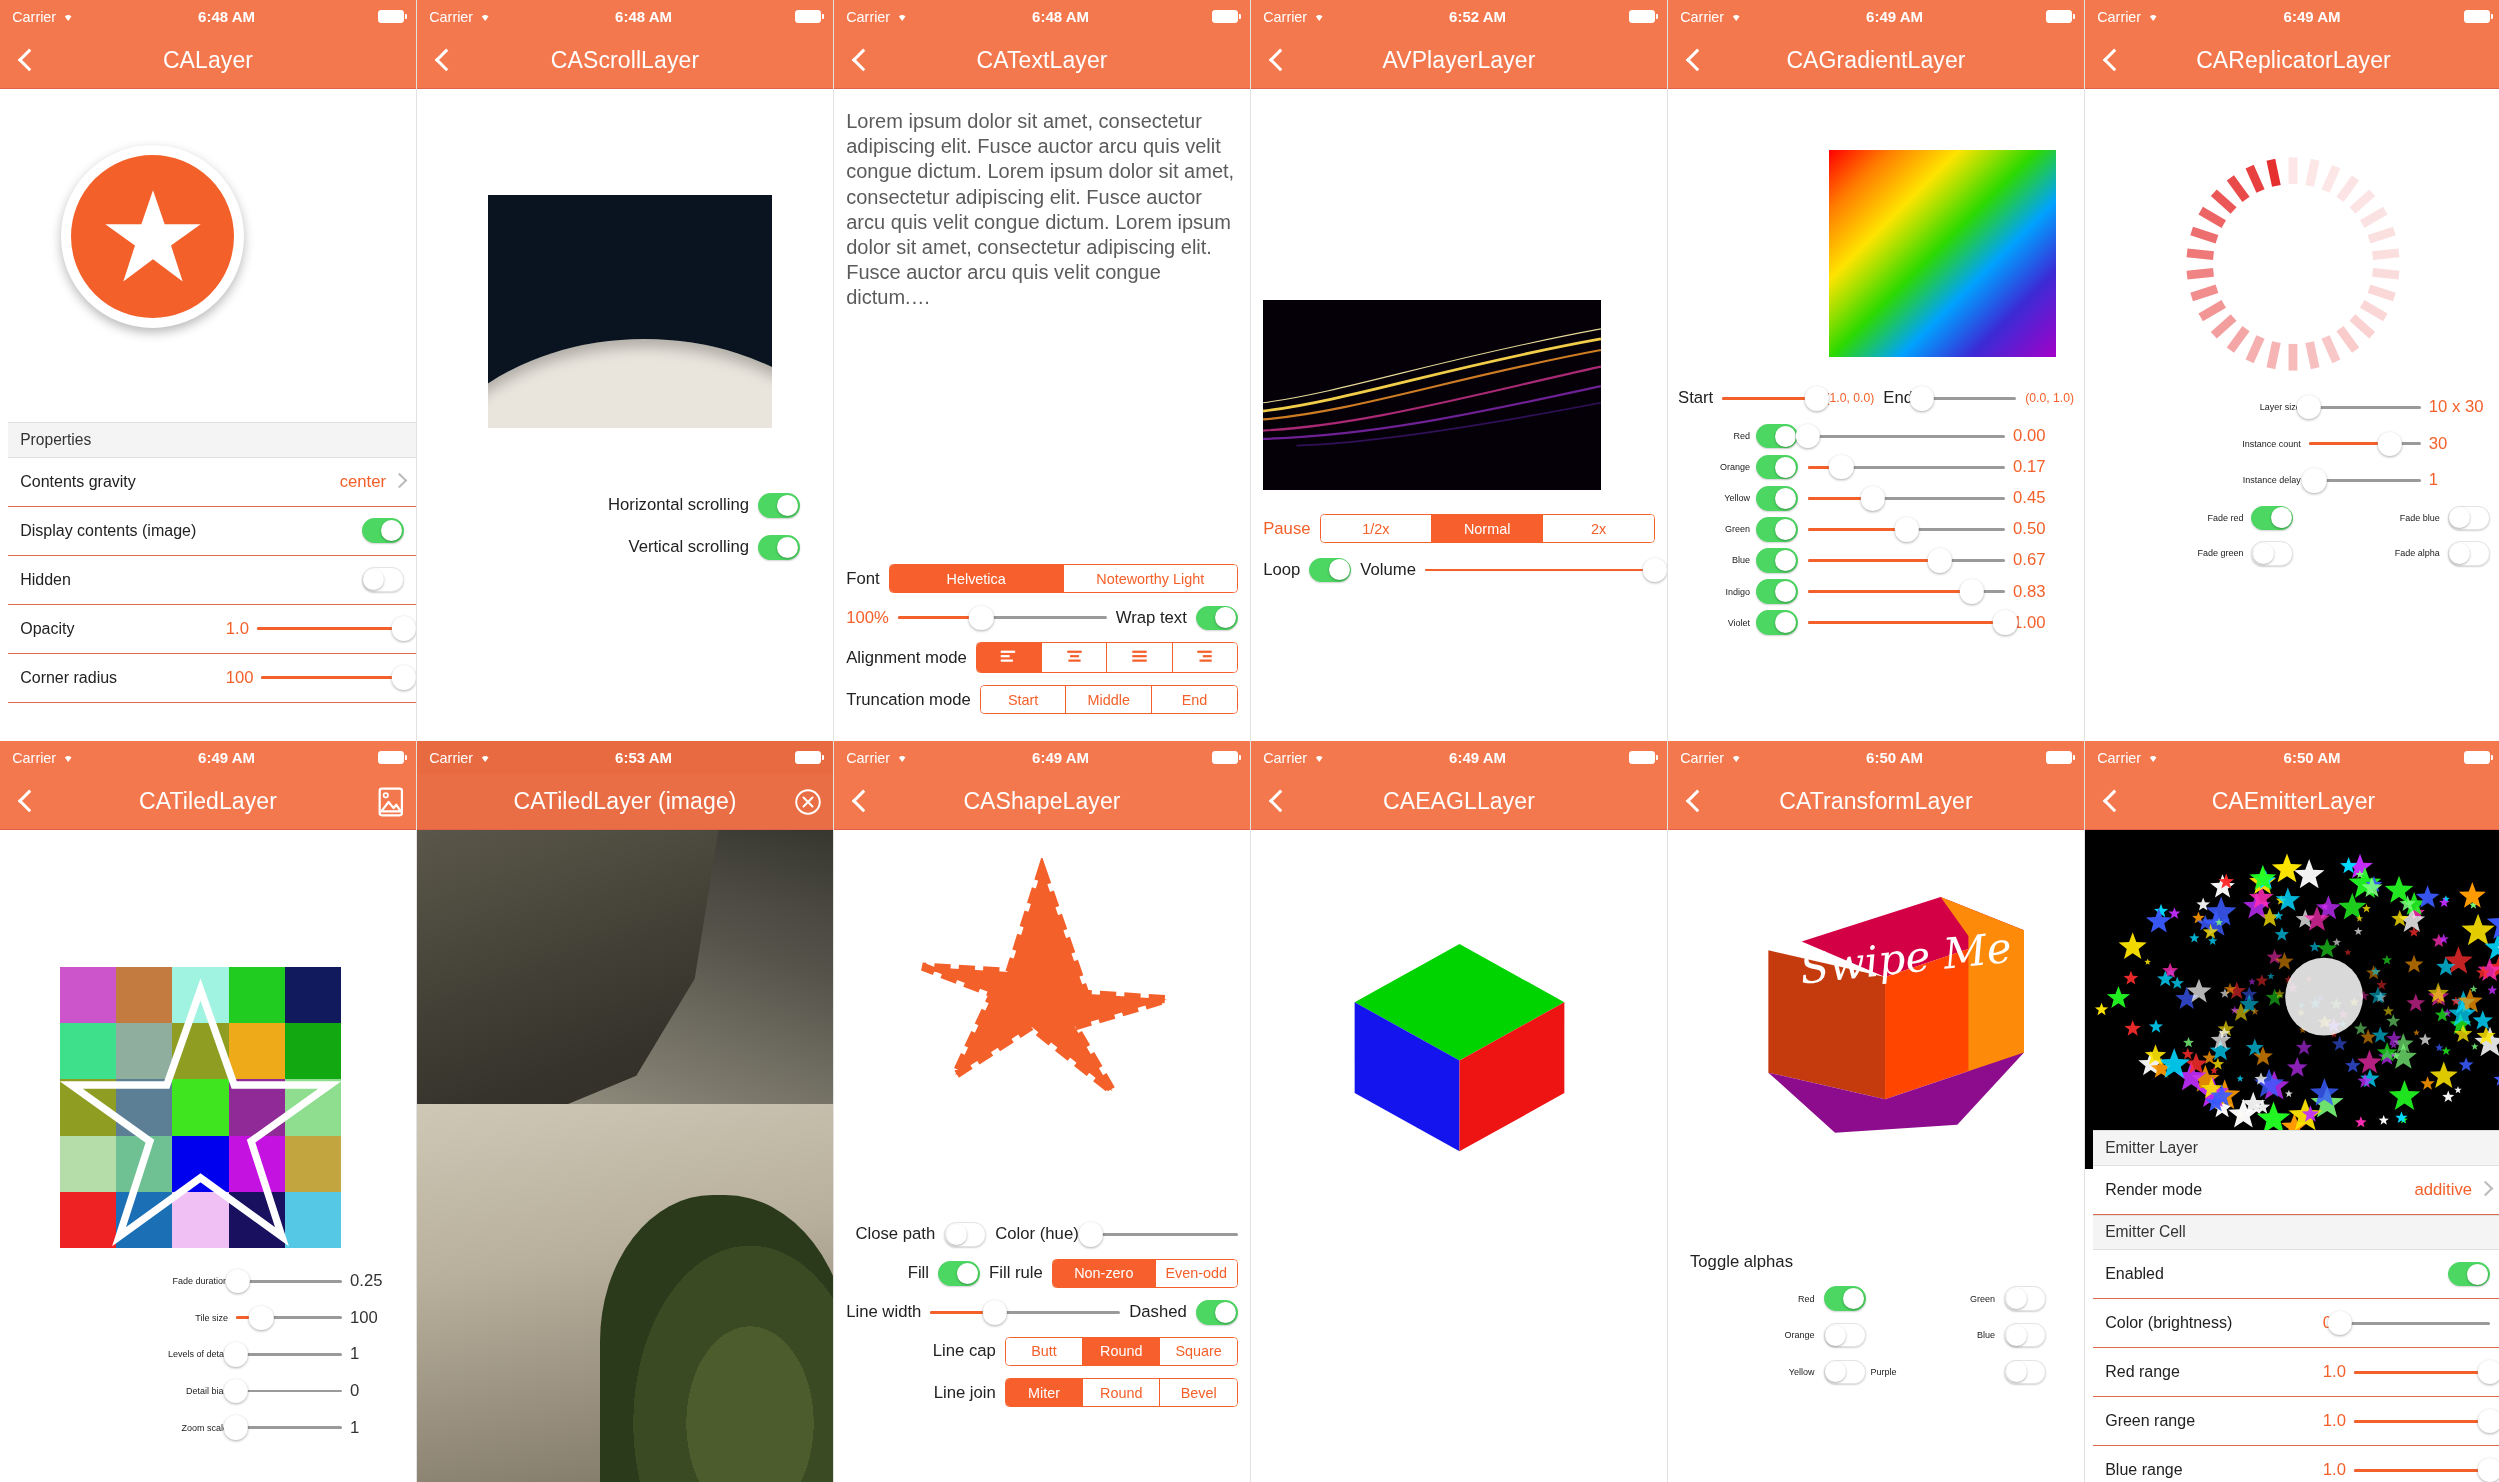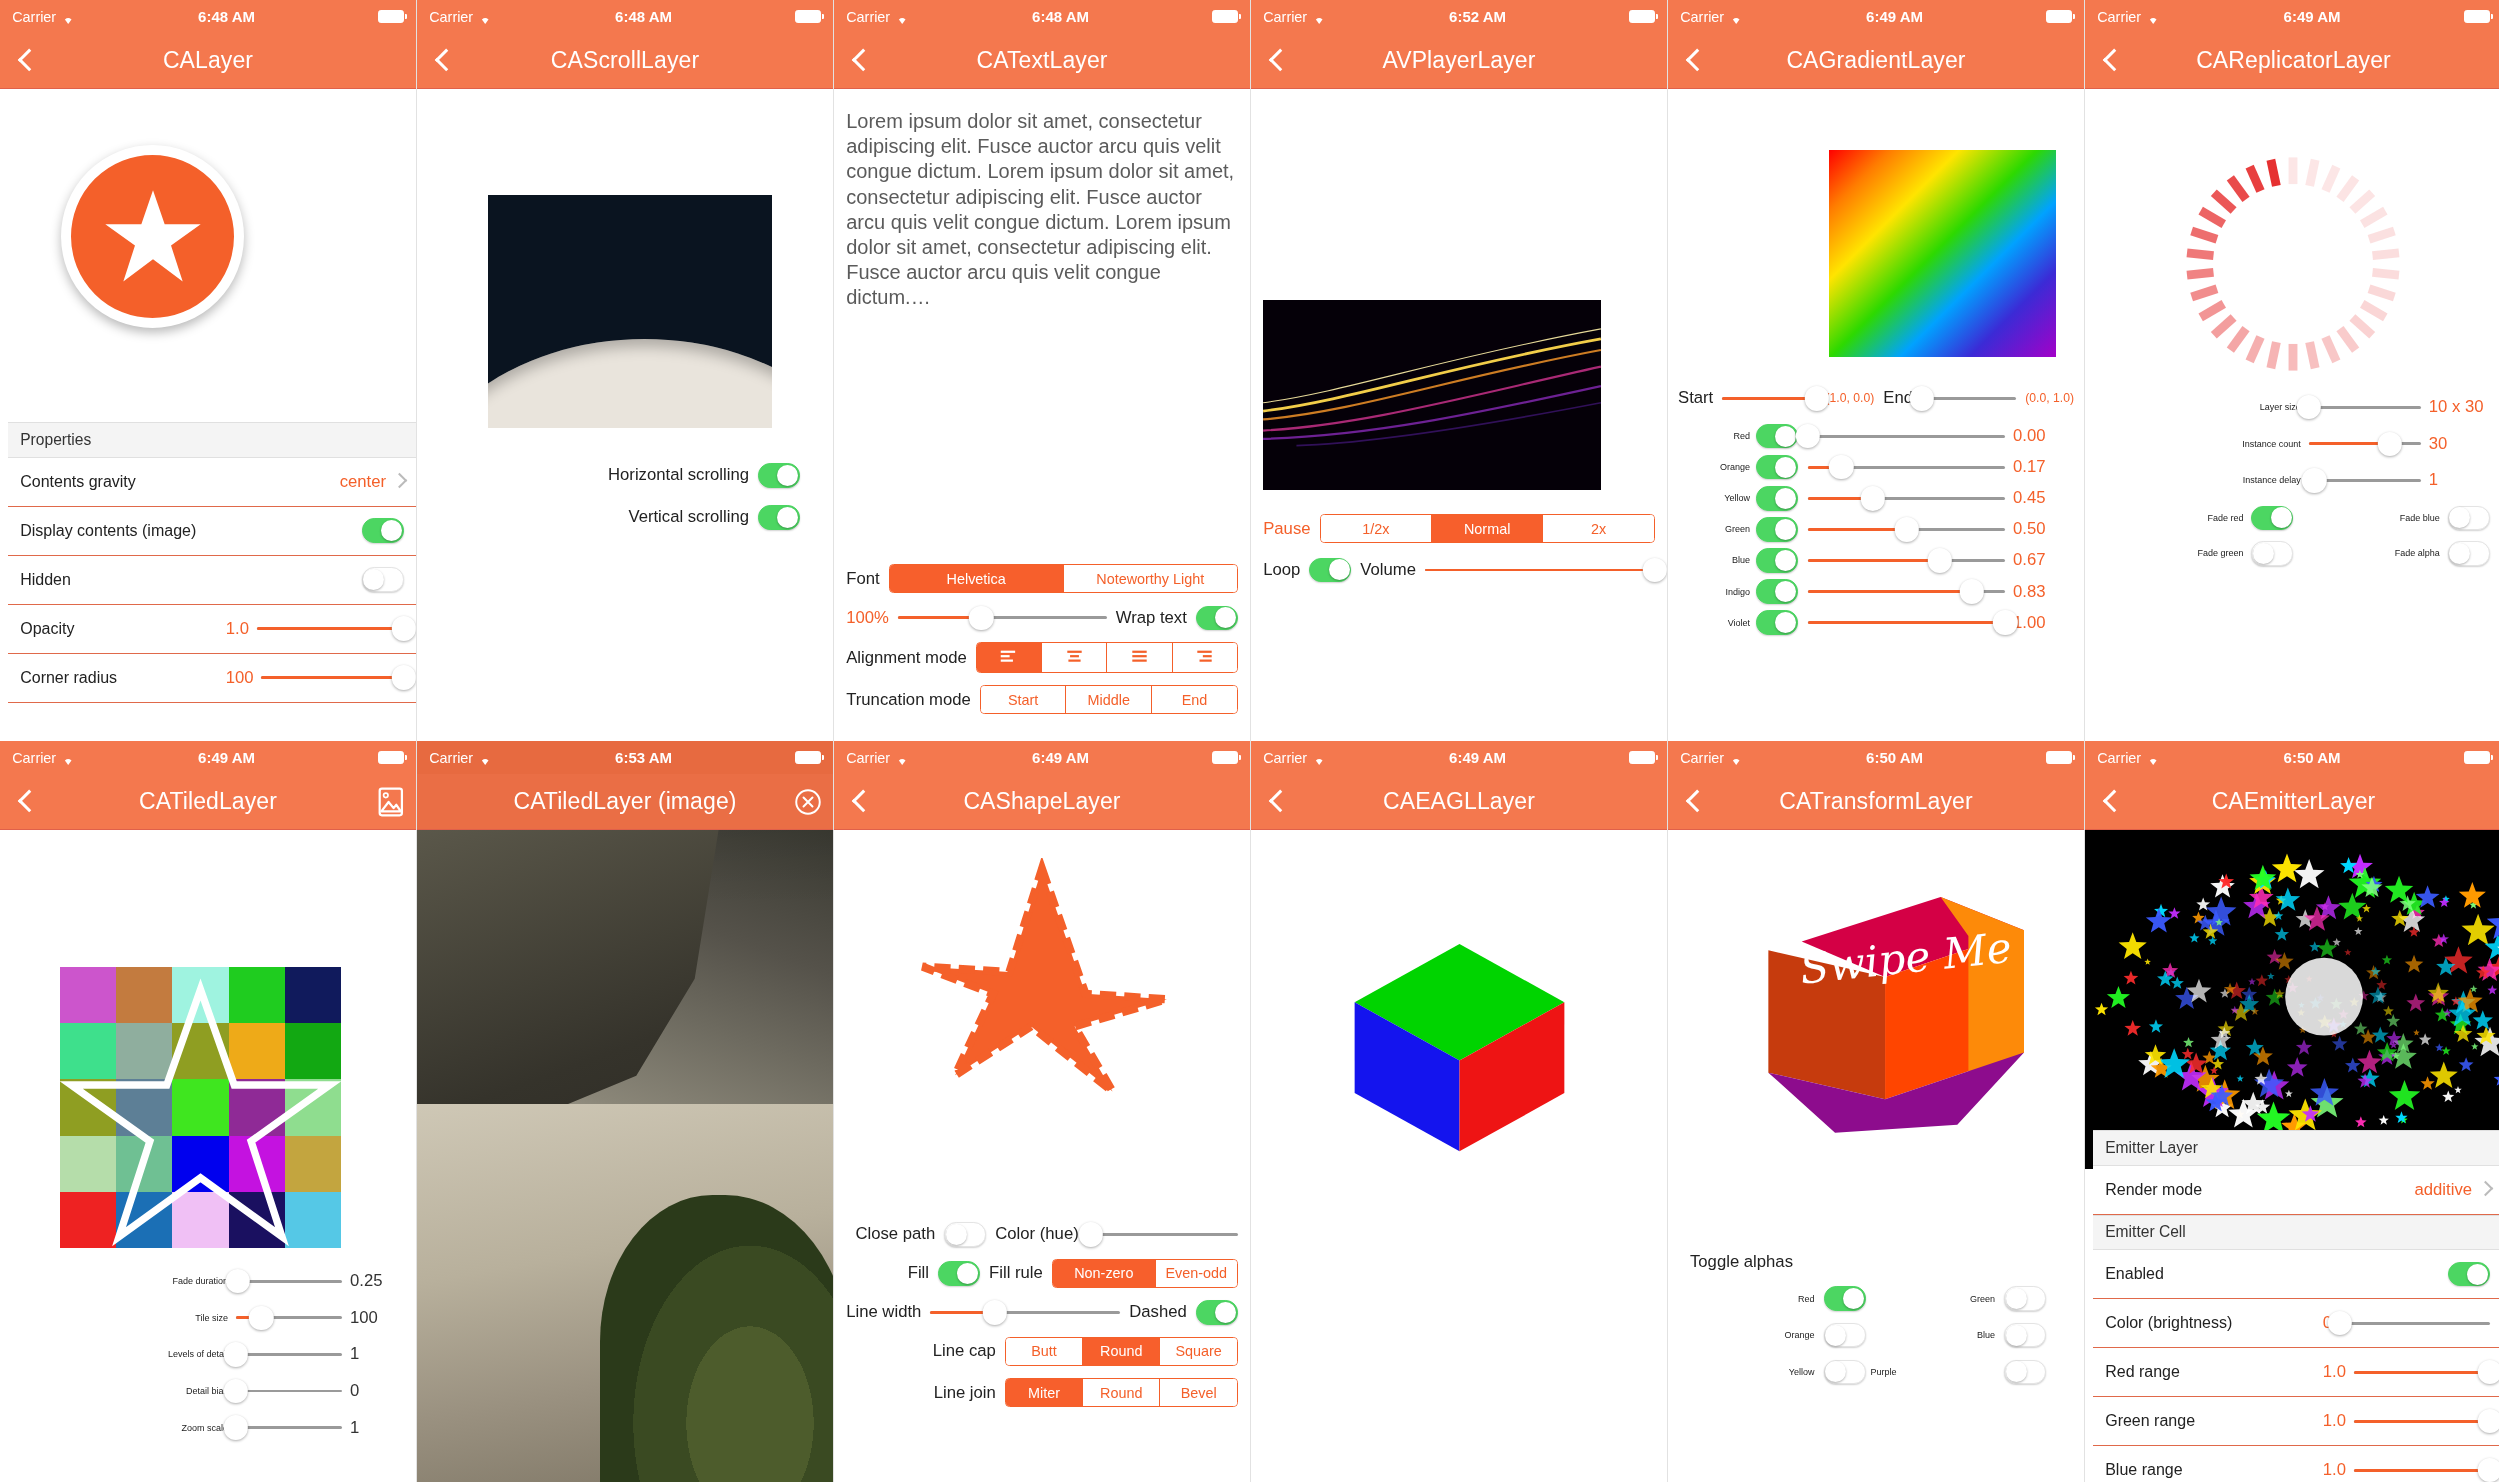--- a/index.html
+++ b/index.html
@@ -21,21 +21,21 @@
     background: #fff;
     overflow: hidden;
     border-right: 0.6px solid #e2e2e2;
   }
   .statusbar {
     height: 33px; background: #f4784e;
     display: flex; align-items: center;
     padding: 0 12.2px;
     color: #fff; font-size: 14.4px;
   }
-  .sb-carrier { display: flex; align-items: flex-end; gap: 4.4px; flex: 0 0 auto; }
+  .sb-carrier { display: flex; align-items: center; gap: 4.4px; flex: 0 0 auto; }
   .sb-time { flex: 1; text-align: center; font-weight: bold; font-size: 15px; }
   .sb-batt { flex: 0 0 auto; display:flex; align-items:center; }
   .wifi { display:inline-block; width: 14.4px; height: 11px; position: relative; }
   .wifi svg { display:block; }
   .batt {
     width: 25.6px; height: 12.8px; border: 1.7px solid #fff; border-radius: 2.8px;
     position: relative; background: #fff;
   }
   .batt::after {
     content:""; position:absolute; right:-3.9px; top:3.3px; width:2.2px; height:5px;
@@ -303,21 +303,21 @@
     </div>
     <div class="navbar">
       <div class="nav-back">
           <span class="chev"></span>
         </div>
       <div class="nav-title">CAScrollLayer</div>
       <div class="nav-spacer"></div>
     </div>
     <div class="content">
       <div class="moon-img"></div>
-      <div class="ctrls" style="top:371px; padding-right:33px;">
+      <div class="ctrls" style="top:401px; padding-right:33px;">
         <div class="ctrl-row" style="justify-content:flex-end;">
           <span class="lbl">Horizontal scrolling</span>
           <span class="sw on">
               <span class="knob"></span>
             </span>
         </div>
         <div class="ctrl-row" style="justify-content:flex-end; margin-top:11px;">
           <span class="lbl">Vertical scrolling</span>
           <span class="sw on">
               <span class="knob"></span>

